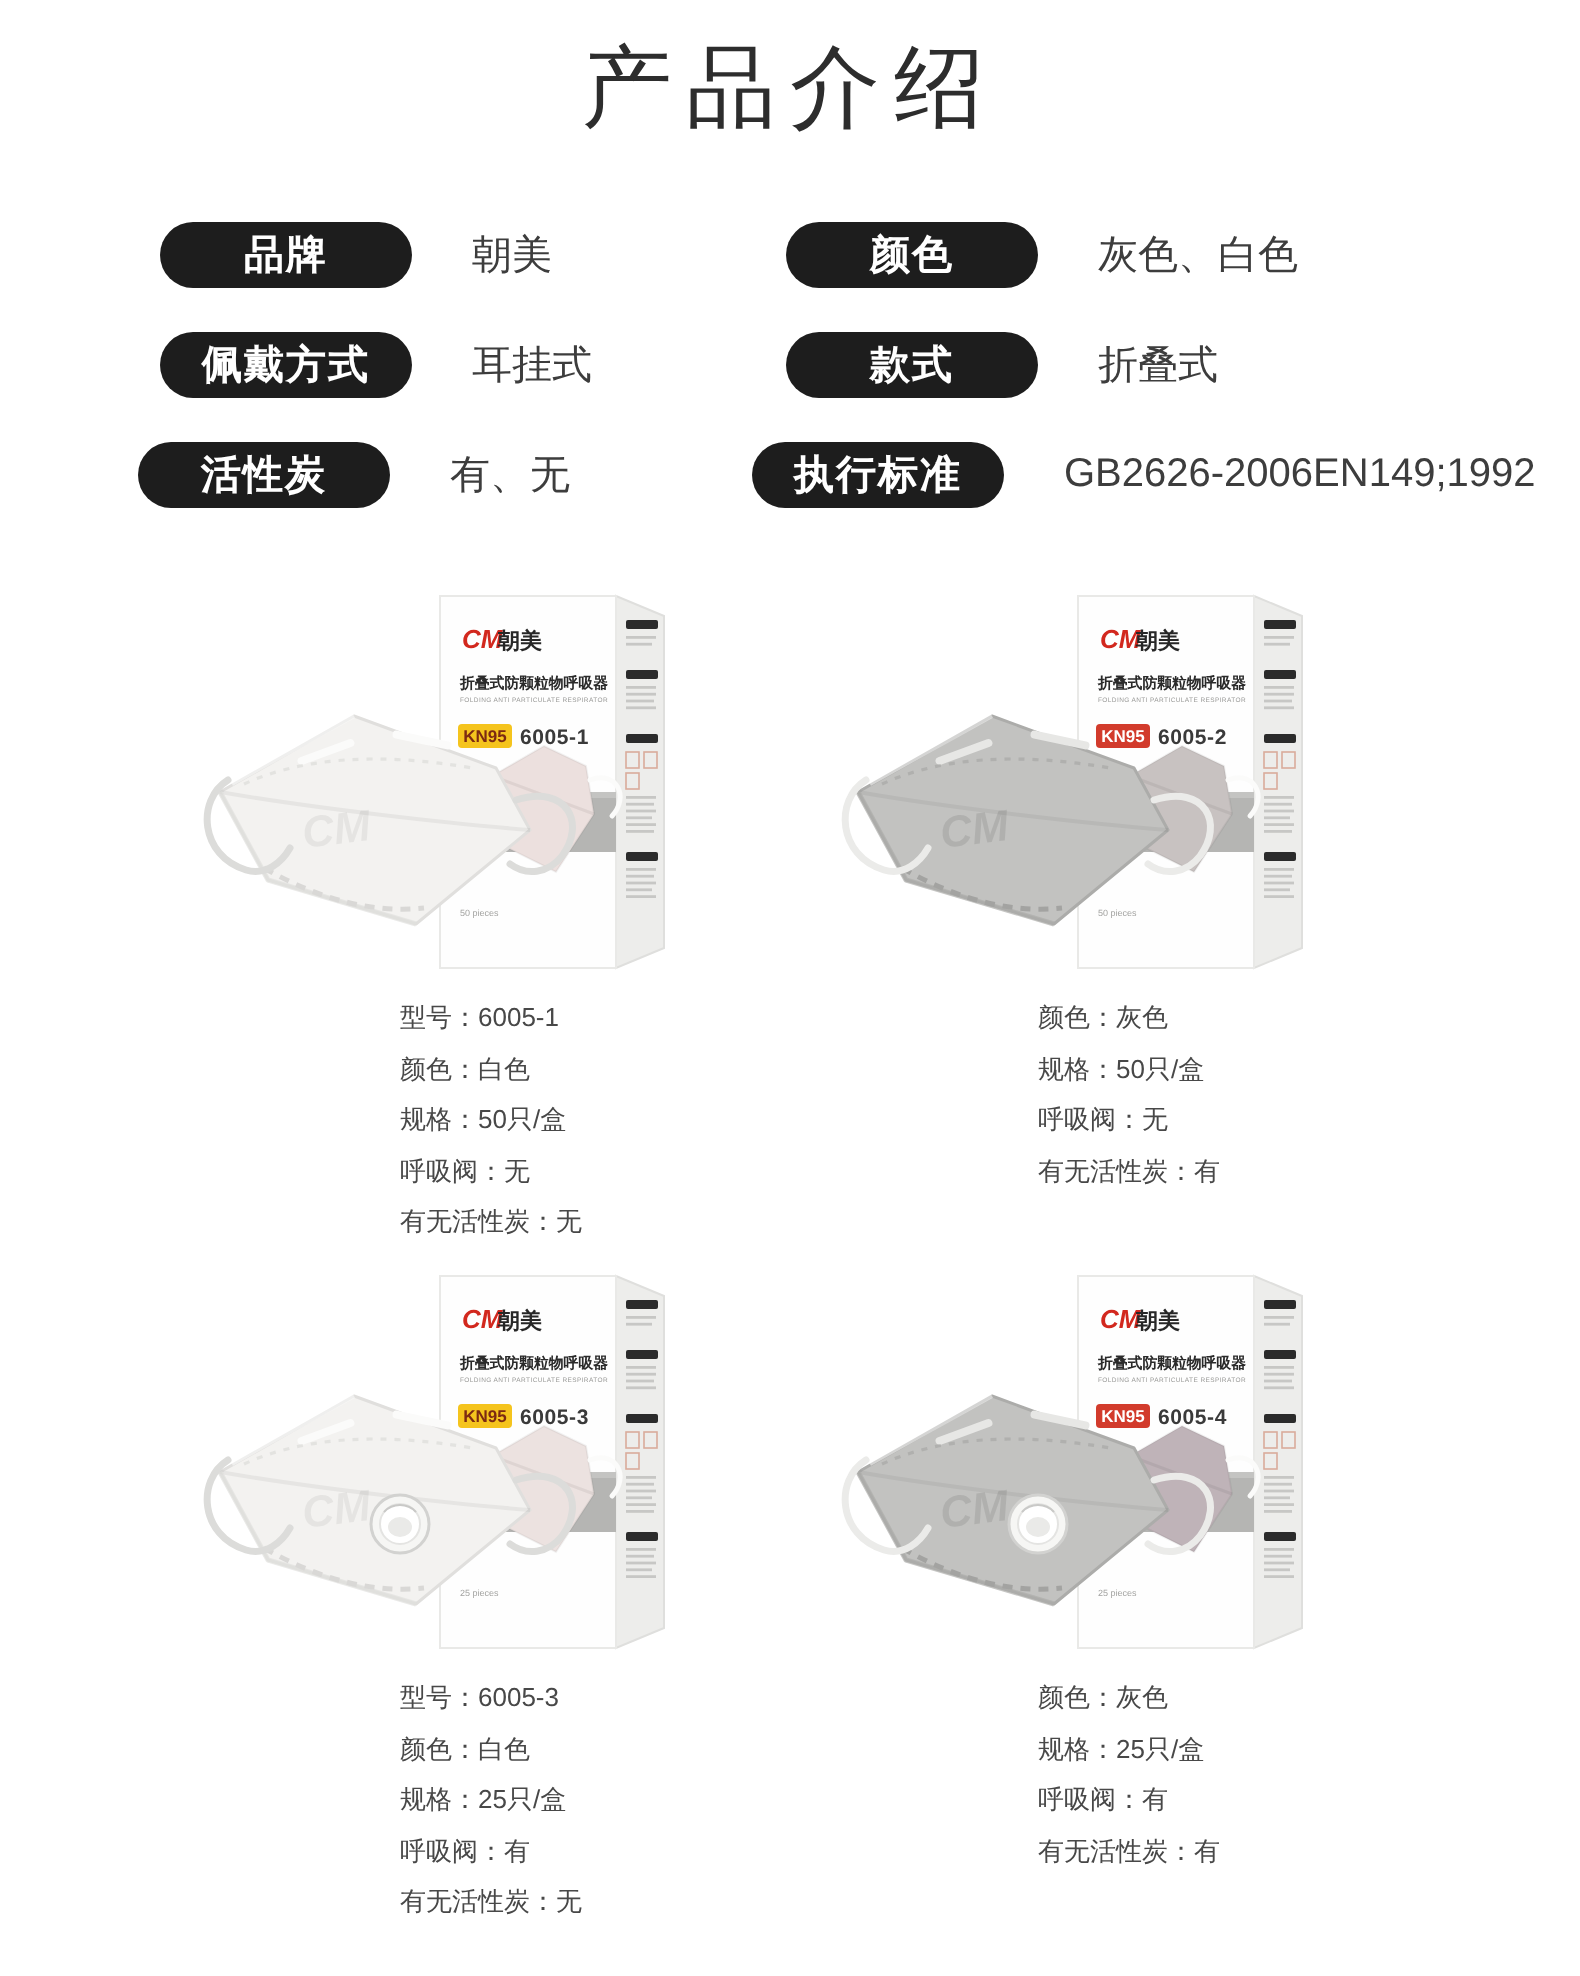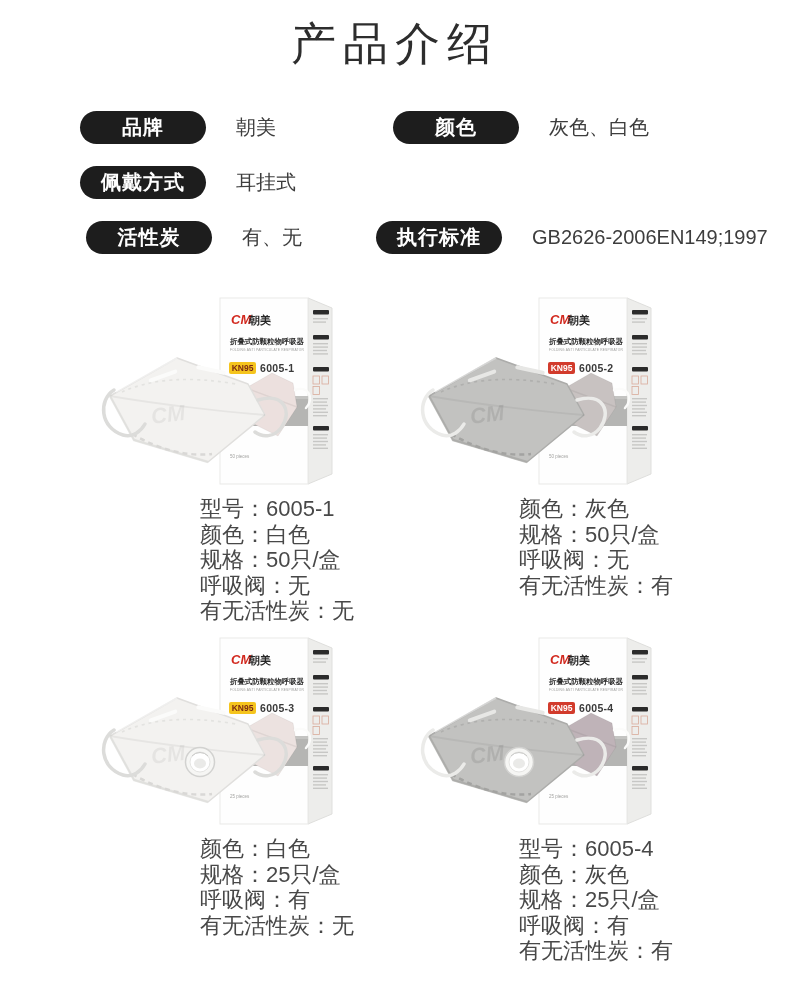--- a/index.html
+++ b/index.html
@@ -19,21 +19,21 @@
     display:flex; align-items:center; justify-content:center;
     width:126px; height:33px; border-radius:17px; background:#1d1d1d;
     color:#ffffff; font-size:20px; font-weight:700; letter-spacing:1px;
     flex:0 0 auto;
   }
   .attr-val { font-size:20px; color:#3d3d3d; white-space:nowrap; }
   
   .card { position:absolute; width:300px; }
   .art { display:block; }
   .specs { margin:8px 0 0 104px; }
-  .spec-line { font-size:22px; line-height:25.5px; color:#484848; white-space:nowrap; }
+  .spec-line { font-size:13px; line-height:25.5px; color:#484848; white-space:nowrap; }
   
   svg text { font-family:"Liberation Sans","DejaVu Sans",sans-serif; }
   .t-brand   { font-size:13px; font-weight:700; font-style:italic; fill:#d2281e; }
   .t-brandcn { font-size:11px; font-weight:700; fill:#272727; }
   .t-title   { font-size:7.6px; font-weight:700; fill:#2a2a2a; }
   .t-title-en{ font-size:3.2px; fill:#9a9a98; letter-spacing:0.2px; }
   .badge-rect{ fill:var(--badge); }
   .badge-text{ font-size:8.5px; font-weight:700; fill:var(--badgetext); }
   .t-model   { font-size:10.5px; font-weight:700; fill:#3a3a3a; letter-spacing:0.3px; }
   .t-pieces  { font-size:4.5px; fill:#a3a3a1; }
@@ -121,27 +121,31 @@
     <span class="attr-val">朝美</span>
   </div>
   <div class="attr" style="left:393px;top:111px">
     <span class="pill">颜色</span>
     <span class="attr-val">灰色、白色</span>
   </div>
   <div class="attr" style="left:80px;top:166px">
     <span class="pill">佩戴方式</span>
     <span class="attr-val">耳挂式</span>
   </div>
-  <div class="attr" style="left:86px;top:221px">
+  <div class="attr" style="left:393px;top:166px">
+    <span class="pill">款式</span>
+    <span class="attr-val">折叠式</span>
+  </div>
+  <div class="attr" style="left:69px;top:221px">
     <span class="pill">活性炭</span>
     <span class="attr-val">有、无</span>
   </div>
   <div class="attr" style="left:376px;top:221px">
     <span class="pill">执行标准</span>
-    <span class="attr-val">GB2626-2006EN149;1997</span>
+    <span class="attr-val">GB2626-2006EN149;1992</span>
   </div>
 
   <div class="card" style="left:96px;top:288px">
     <svg class="art p-white badge-yellow" width="280" height="200" viewBox="0 0 280 200">
       <use href="#g-box"></use>
       <use href="#g-mask2" style="--mask2:#ece0de"></use>
       <use href="#g-mask"></use>
       <text class="t-brand" x="135" y="36">CM</text>
       <text class="t-brandcn" x="153" y="36">朝美</text>
       <text class="t-title" x="134" y="56" textLength="74" lengthAdjust="spacingAndGlyphs">折叠式防颗粒物呼吸器</text>
@@ -191,20 +195,21 @@
       <text class="t-brand" x="135" y="36">CM</text>
       <text class="t-brandcn" x="153" y="36">朝美</text>
       <text class="t-title" x="134" y="56" textLength="74" lengthAdjust="spacingAndGlyphs">折叠式防颗粒物呼吸器</text>
       <text class="t-title-en" x="134" y="63" textLength="74" lengthAdjust="spacingAndGlyphs">FOLDING ANTI PARTICULATE RESPIRATOR</text>
       <rect class="badge-rect" x="133" y="74" width="27" height="12" rx="2"></rect>
       <text class="badge-text" x="146.5" y="83" text-anchor="middle">KN95</text>
       <text class="t-model" x="164" y="84">6005-3</text>
       <text class="t-pieces" x="134" y="170">25 pieces</text>
     </svg>
     <div class="specs">
+      <div class="spec-line"><span>型号</span><span>：</span><span>6005-3</span></div>
       <div class="spec-line"><span>颜色</span><span>：</span><span>白色</span></div>
       <div class="spec-line"><span>规格</span><span>：</span><span>25只/盒</span></div>
       <div class="spec-line"><span>呼吸阀</span><span>：</span><span>有</span></div>
       <div class="spec-line"><span>有无活性炭</span><span>：</span><span>无</span></div>
     </div>
   </div>
 
   <div class="card" style="left:415px;top:628px">
     <svg class="art p-grey badge-red" width="280" height="200" viewBox="0 0 280 200">
       <use href="#g-box"></use>
@@ -214,21 +219,20 @@
       <text class="t-brand" x="135" y="36">CM</text>
       <text class="t-brandcn" x="153" y="36">朝美</text>
       <text class="t-title" x="134" y="56" textLength="74" lengthAdjust="spacingAndGlyphs">折叠式防颗粒物呼吸器</text>
       <text class="t-title-en" x="134" y="63" textLength="74" lengthAdjust="spacingAndGlyphs">FOLDING ANTI PARTICULATE RESPIRATOR</text>
       <rect class="badge-rect" x="133" y="74" width="27" height="12" rx="2"></rect>
       <text class="badge-text" x="146.5" y="83" text-anchor="middle">KN95</text>
       <text class="t-model" x="164" y="84">6005-4</text>
       <text class="t-pieces" x="134" y="170">25 pieces</text>
     </svg>
     <div class="specs">
-      <div class="spec-line"><span>型号</span><span>：</span><span>6005-4</span></div>
       <div class="spec-line"><span>颜色</span><span>：</span><span>灰色</span></div>
       <div class="spec-line"><span>规格</span><span>：</span><span>25只/盒</span></div>
       <div class="spec-line"><span>呼吸阀</span><span>：</span><span>有</span></div>
       <div class="spec-line"><span>有无活性炭</span><span>：</span><span>有</span></div>
     </div>
   </div>
 
 </div>
 
 </body></html>

